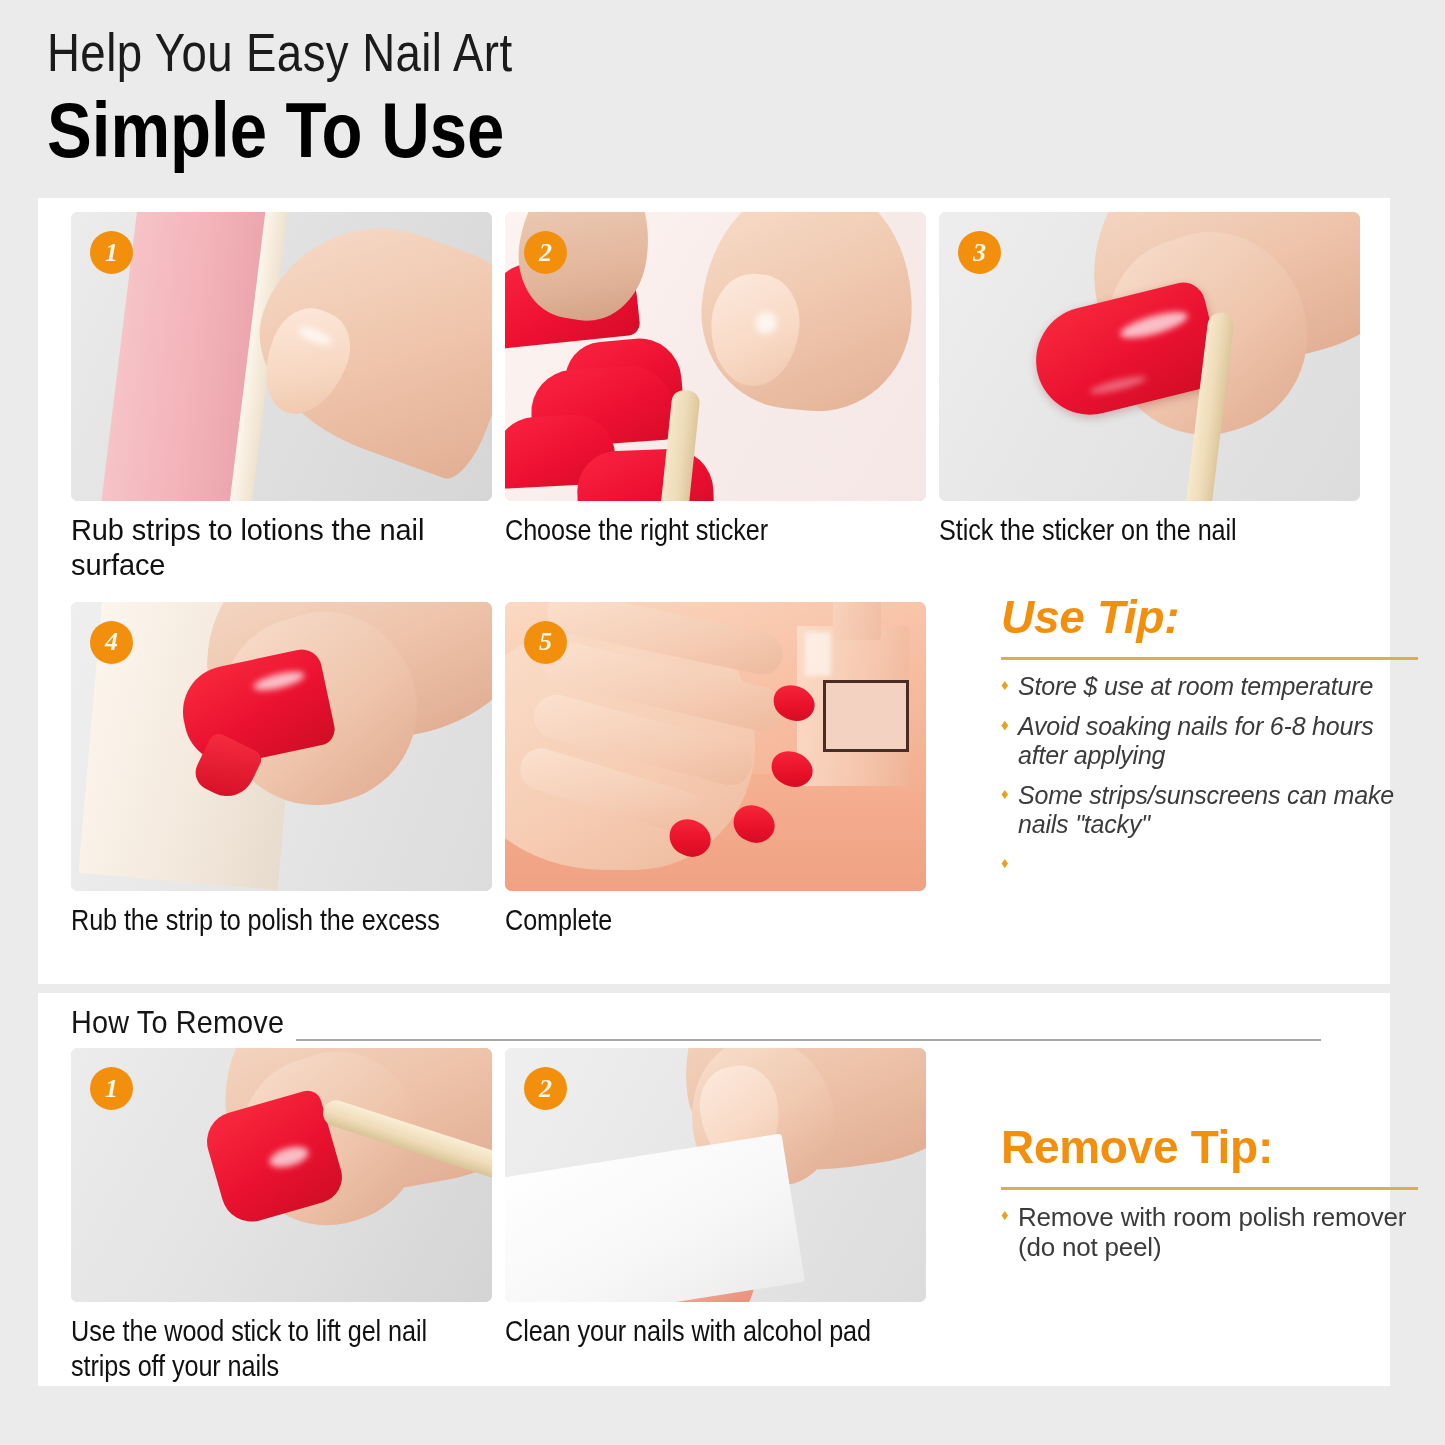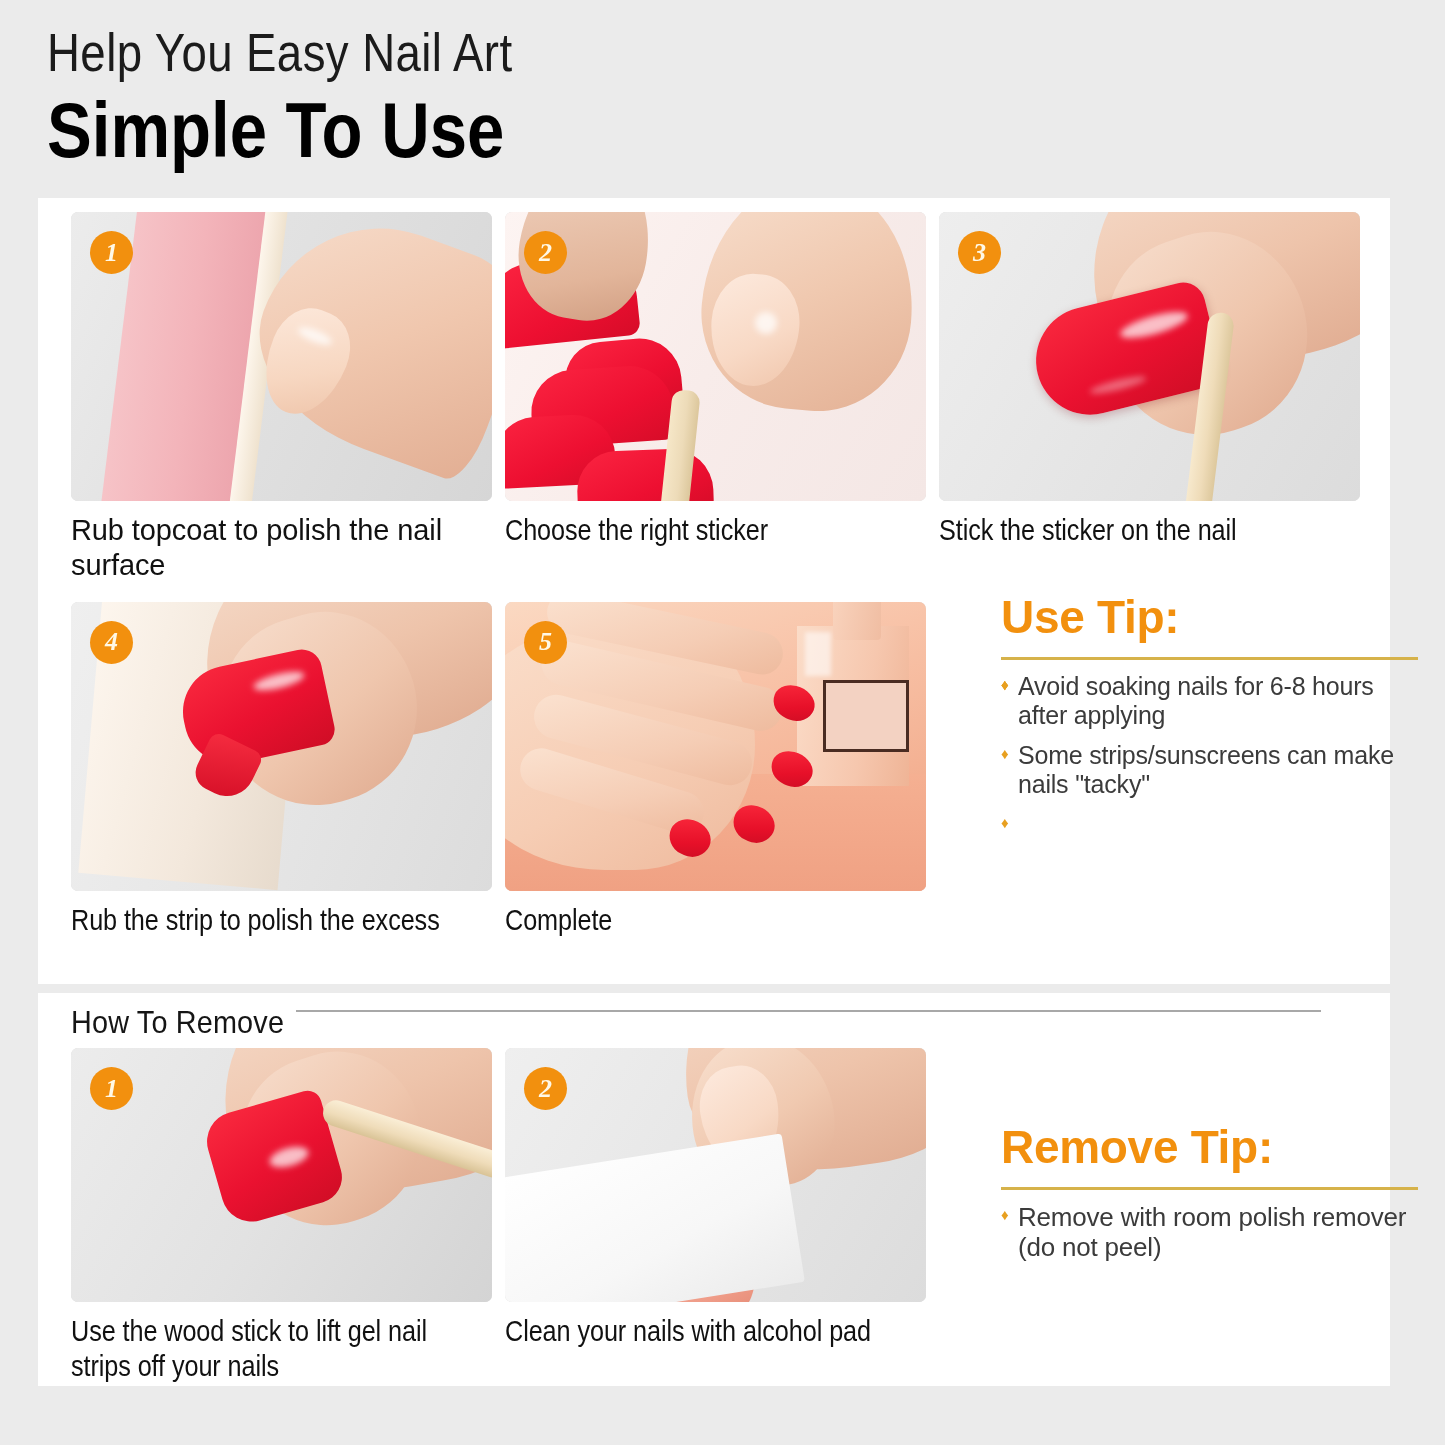--- a/index.html
+++ b/index.html
@@ -151,36 +151,37 @@
     top: 5px;
     color: #e8a020;
     font-size: 15px;
     line-height: 1;
   }
 
   .tip-use {
     position: absolute;
     left: 963px;
     top: 392px;
+    font-style: italic;
   }
   .tip-remove {
     position: absolute;
     left: 963px;
     top: 127px;
   }
   .tip-remove .tip-list li { font-size: 26px; }
 
   
   .remove-head {
     position: absolute;
     left: 33px;
     top: 11px;
     width: 1250px;
     display: flex;
-    align-items: flex-start;
+    align-items: flex-end;
     gap: 6px;
   }
   .remove-head-text {
     font-family: "Liberation Sans Narrow", "Liberation Sans", sans-serif;
     font-size: 32px;
     color: #151515;
     white-space: nowrap;
     transform: scaleX(0.9);
     transform-origin: left center;
     letter-spacing: 0.2px;
@@ -466,21 +467,21 @@
             <div class="ph">
               <div class="p1-bg"></div>
               <div class="p1-file"></div>
               <div class="p1-file-edge"></div>
               <div class="p1-finger"></div>
               <div class="p1-nail"></div>
               <div class="gloss p1-nail-gloss"></div>
             </div>
             <div class="badge">1</div>
           </div>
-          <div class="caption">Rub topcoat to polish the nail surface</div>
+          <div class="caption">Rub strips to lotions the nail surface</div>
         </div>
 
         <div class="step">
           <div class="photo">
             <div class="ph">
               <div class="p2-bg"></div>
               <div class="p2-strip p2-s1"></div>
               <div class="p2-strip p2-s4"></div>
               <div class="p2-strip p2-s2"></div>
               <div class="p2-strip p2-s3"></div>
@@ -556,21 +557,21 @@
           <div class="caption caption-narrow">Complete</div>
         </div>
 
       </div>
     </div>
 
     <div class="tip-panel tip-use">
       <div class="tip-title">Use Tip:</div>
       <div class="tip-rule"></div>
       <ul class="tip-list">
-        <li><span class="dia">♦</span></li>
+        <li><span class="dia">♦</span><span>Store $ use at room temperature</span></li>
         <li><span class="dia">♦</span></li>
         <li><span class="dia">♦</span><span>Avoid soaking nails for 6-8 hours after applying</span></li>
         <li><span class="dia">♦</span><span>Some strips/sunscreens can make nails "tacky"</span></li>
         <li><span class="dia">♦</span></li>
       </ul>
     </div>
 
   </div>
 
   <div class="card card-remove">

